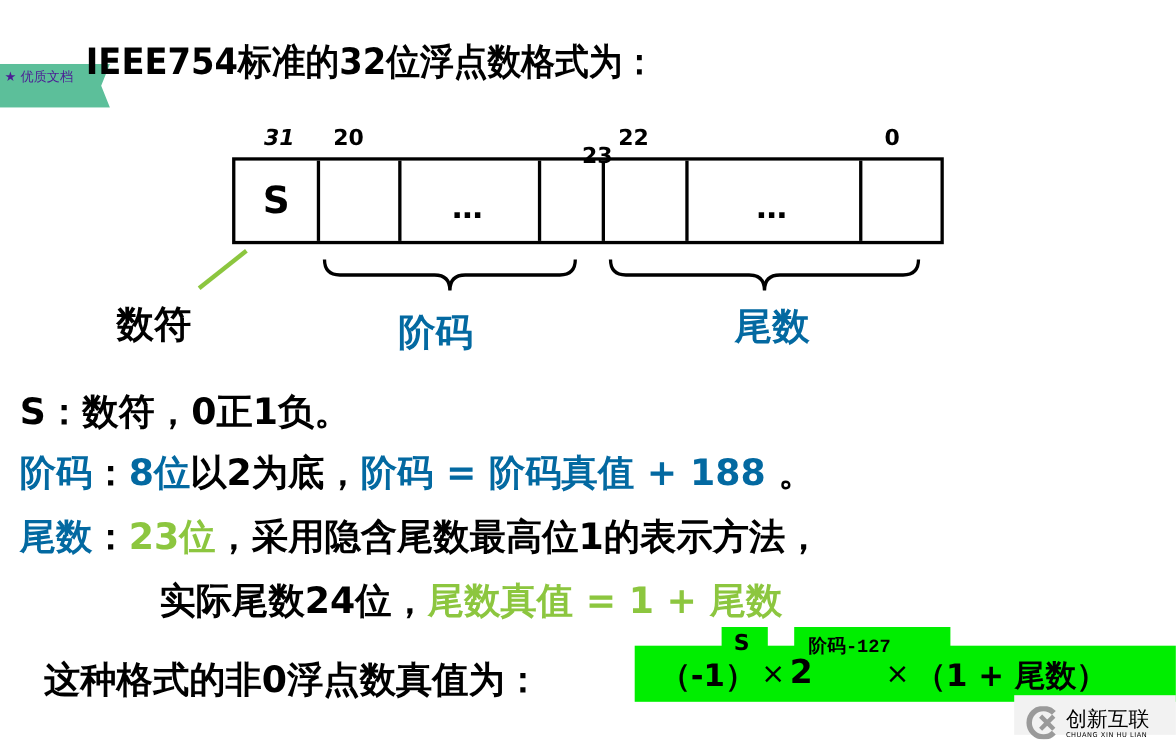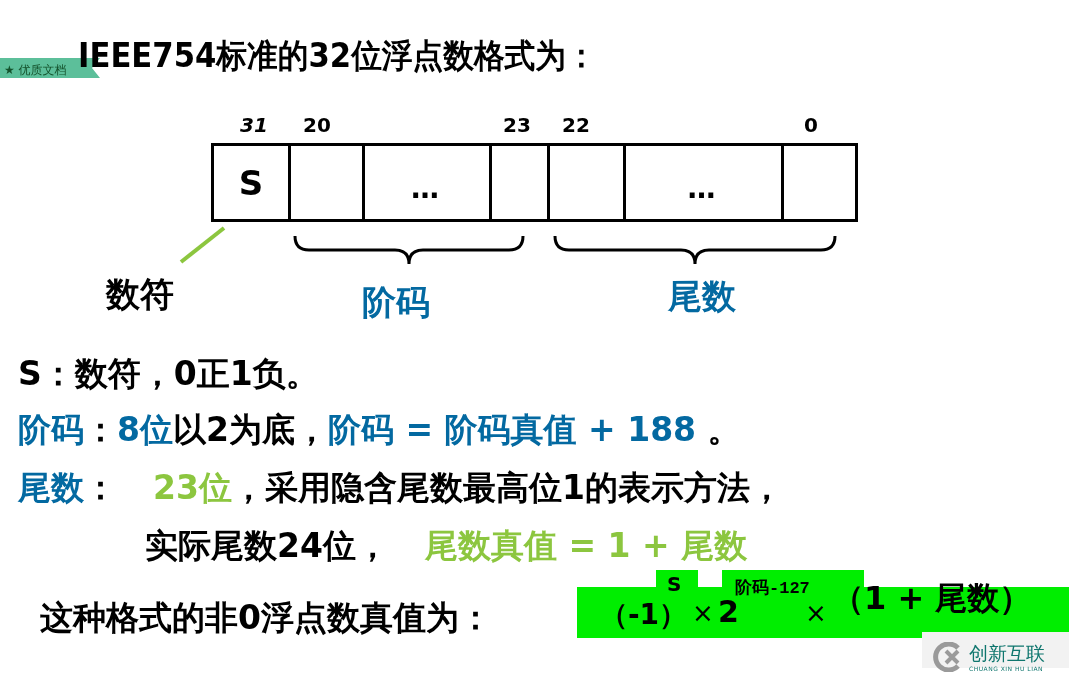--- a/index.html
+++ b/index.html
@@ -7,56 +7,56 @@
     width:1069px; height:684px; background:#ffffff; position:relative; overflow:hidden;
     font-family: "DejaVu Sans", "Liberation Sans", sans-serif;
     color:#000;
   }
   .abs { position:absolute; }
   .title {
     left:78px; top:34px; font-size:33px; font-weight:bold; letter-spacing:0px;
     white-space:nowrap; transform:scaleX(0.93); transform-origin:left top;
   }
   .badge {
-    left:0; top:58px; height:20px; width:100px; background:#5cbf9a; color:#14532d;
+    left:0; top:58px; height:40px; width:100px; background:#5cbf9a; color:#4c1d95;
     font-size:12px; line-height:24px; padding-left:4px; box-sizing:border-box;
     clip-path: polygon(0 0, 100% 0, 92% 50%, 100% 100%, 0 100%);
     white-space:nowrap;
   }
   .bitnum { font-size:20px; font-weight:bold; top:113px; white-space:nowrap; }
   .reg {
     left:211px; top:143px; width:647px; height:79px; border:3px solid #000; box-sizing:border-box;
     display:flex;
   }
   .cell { border-right:3px solid #000; box-sizing:border-box; height:100%; position:relative; display:flex; align-items:center; justify-content:center; }
   .cell:last-child { border-right:none; }
   .cell .s { font-size:34px; font-weight:bold; }
   .cell .dots { font-size:28px; font-weight:bold; letter-spacing:4px; position:relative; top:6px; }
   .lbl-big { font-size:34px; font-weight:bold; white-space:nowrap; }
   .red { color:#0369a1; }
-  .green { color:#8cc63f;margin-left:36px; }
+  .green { color:#8cc63f; }
   .line { font-size:33px; font-weight:bold; white-space:nowrap; left:18px; }
   .formula-box { background:#00ee00; }
   .wm {
-    left:922px; top:632px; width:147px; height:36px; background:#f2f2f2; color:#0f766e;
+    left:922px; top:632px; width:147px; height:36px; background:#f2f2f2; color:#000000;
   }
 </style>
 </head>
 <body>
 
 <div class="abs badge">
   <span>★</span>
   <span>优质文档</span>
 </div>
 
 <div class="abs title">IEEE754标准的32位浮点数格式为：</div>
 
 <div class="abs bitnum" style="left:240px;font-style:italic;">31</div>
 <div class="abs bitnum" style="left:303px;">20</div>
-<div class="abs bitnum" style="left:503px;">23</div>
+<div class="abs bitnum" style="left:529px;margin-top:16px;">23</div>
 <div class="abs bitnum" style="left:562px;">22</div>
 <div class="abs bitnum" style="left:804px;">0</div>
 
 <div class="abs reg">
   <div class="cell" style="width:77px;">
       <span class="s">S</span>
     </div>
   <div class="cell" style="width:74px;"></div>
   <div class="cell" style="width:127px;">
       <span class="dots">…</span>
@@ -97,21 +97,21 @@
 
 <div class="abs formula-box" style="left:577px;top:587px;width:492px;height:51px;"></div>
 <div class="abs formula-box" style="left:656px;top:570px;width:42px;height:20px;"></div>
 <div class="abs formula-box" style="left:722px;top:570px;width:142px;height:20px;"></div>
 <div class="abs" style="left:600px;top:596px;font-size:28px;font-weight:bold;white-space:nowrap;">（-1）</div>
 <div class="abs" style="left:667px;top:572px;font-size:20px;font-weight:bold;">S</div>
 <div class="abs" style="left:692px;top:598px;font-size:26px;">×</div>
 <div class="abs" style="left:718px;top:594px;font-size:30px;font-weight:bold;">2</div>
 <div class="abs" style="left:735px;top:576px;font-size:17px;font-weight:bold;white-space:nowrap;font-family:Liberation Mono, monospace;">阶码-127</div>
 <div class="abs" style="left:805px;top:598px;font-size:26px;">×</div>
-<div class="abs" style="left:832px;top:577px;font-size:32px;font-weight:bold;white-space:nowrap;">（1 + 尾数）</div>
+<div class="abs" style="left:832px;top:596px;font-size:28px;font-weight:bold;white-space:nowrap;">（1 + 尾数）</div>
 
 <div class="abs wm">
   <svg class="abs" style="left:10px;top:10px;" width="32" height="30">
     <path d="M26 6 A13 13 0 1 0 26 24" fill="none" stroke="#9a9a9a" stroke-width="5"></path>
     <path d="M14 9 L26 21 M26 9 L14 21" stroke="#9a9a9a" stroke-width="4"></path>
   </svg>
   <div class="abs" style="left:47px;top:9px;font-size:19px;white-space:nowrap;">创新互联</div>
   <div class="abs" style="left:47px;top:33px;font-size:6px;white-space:nowrap;letter-spacing:0.5px;">CHUANG XIN HU LIAN</div>
 </div>
 

